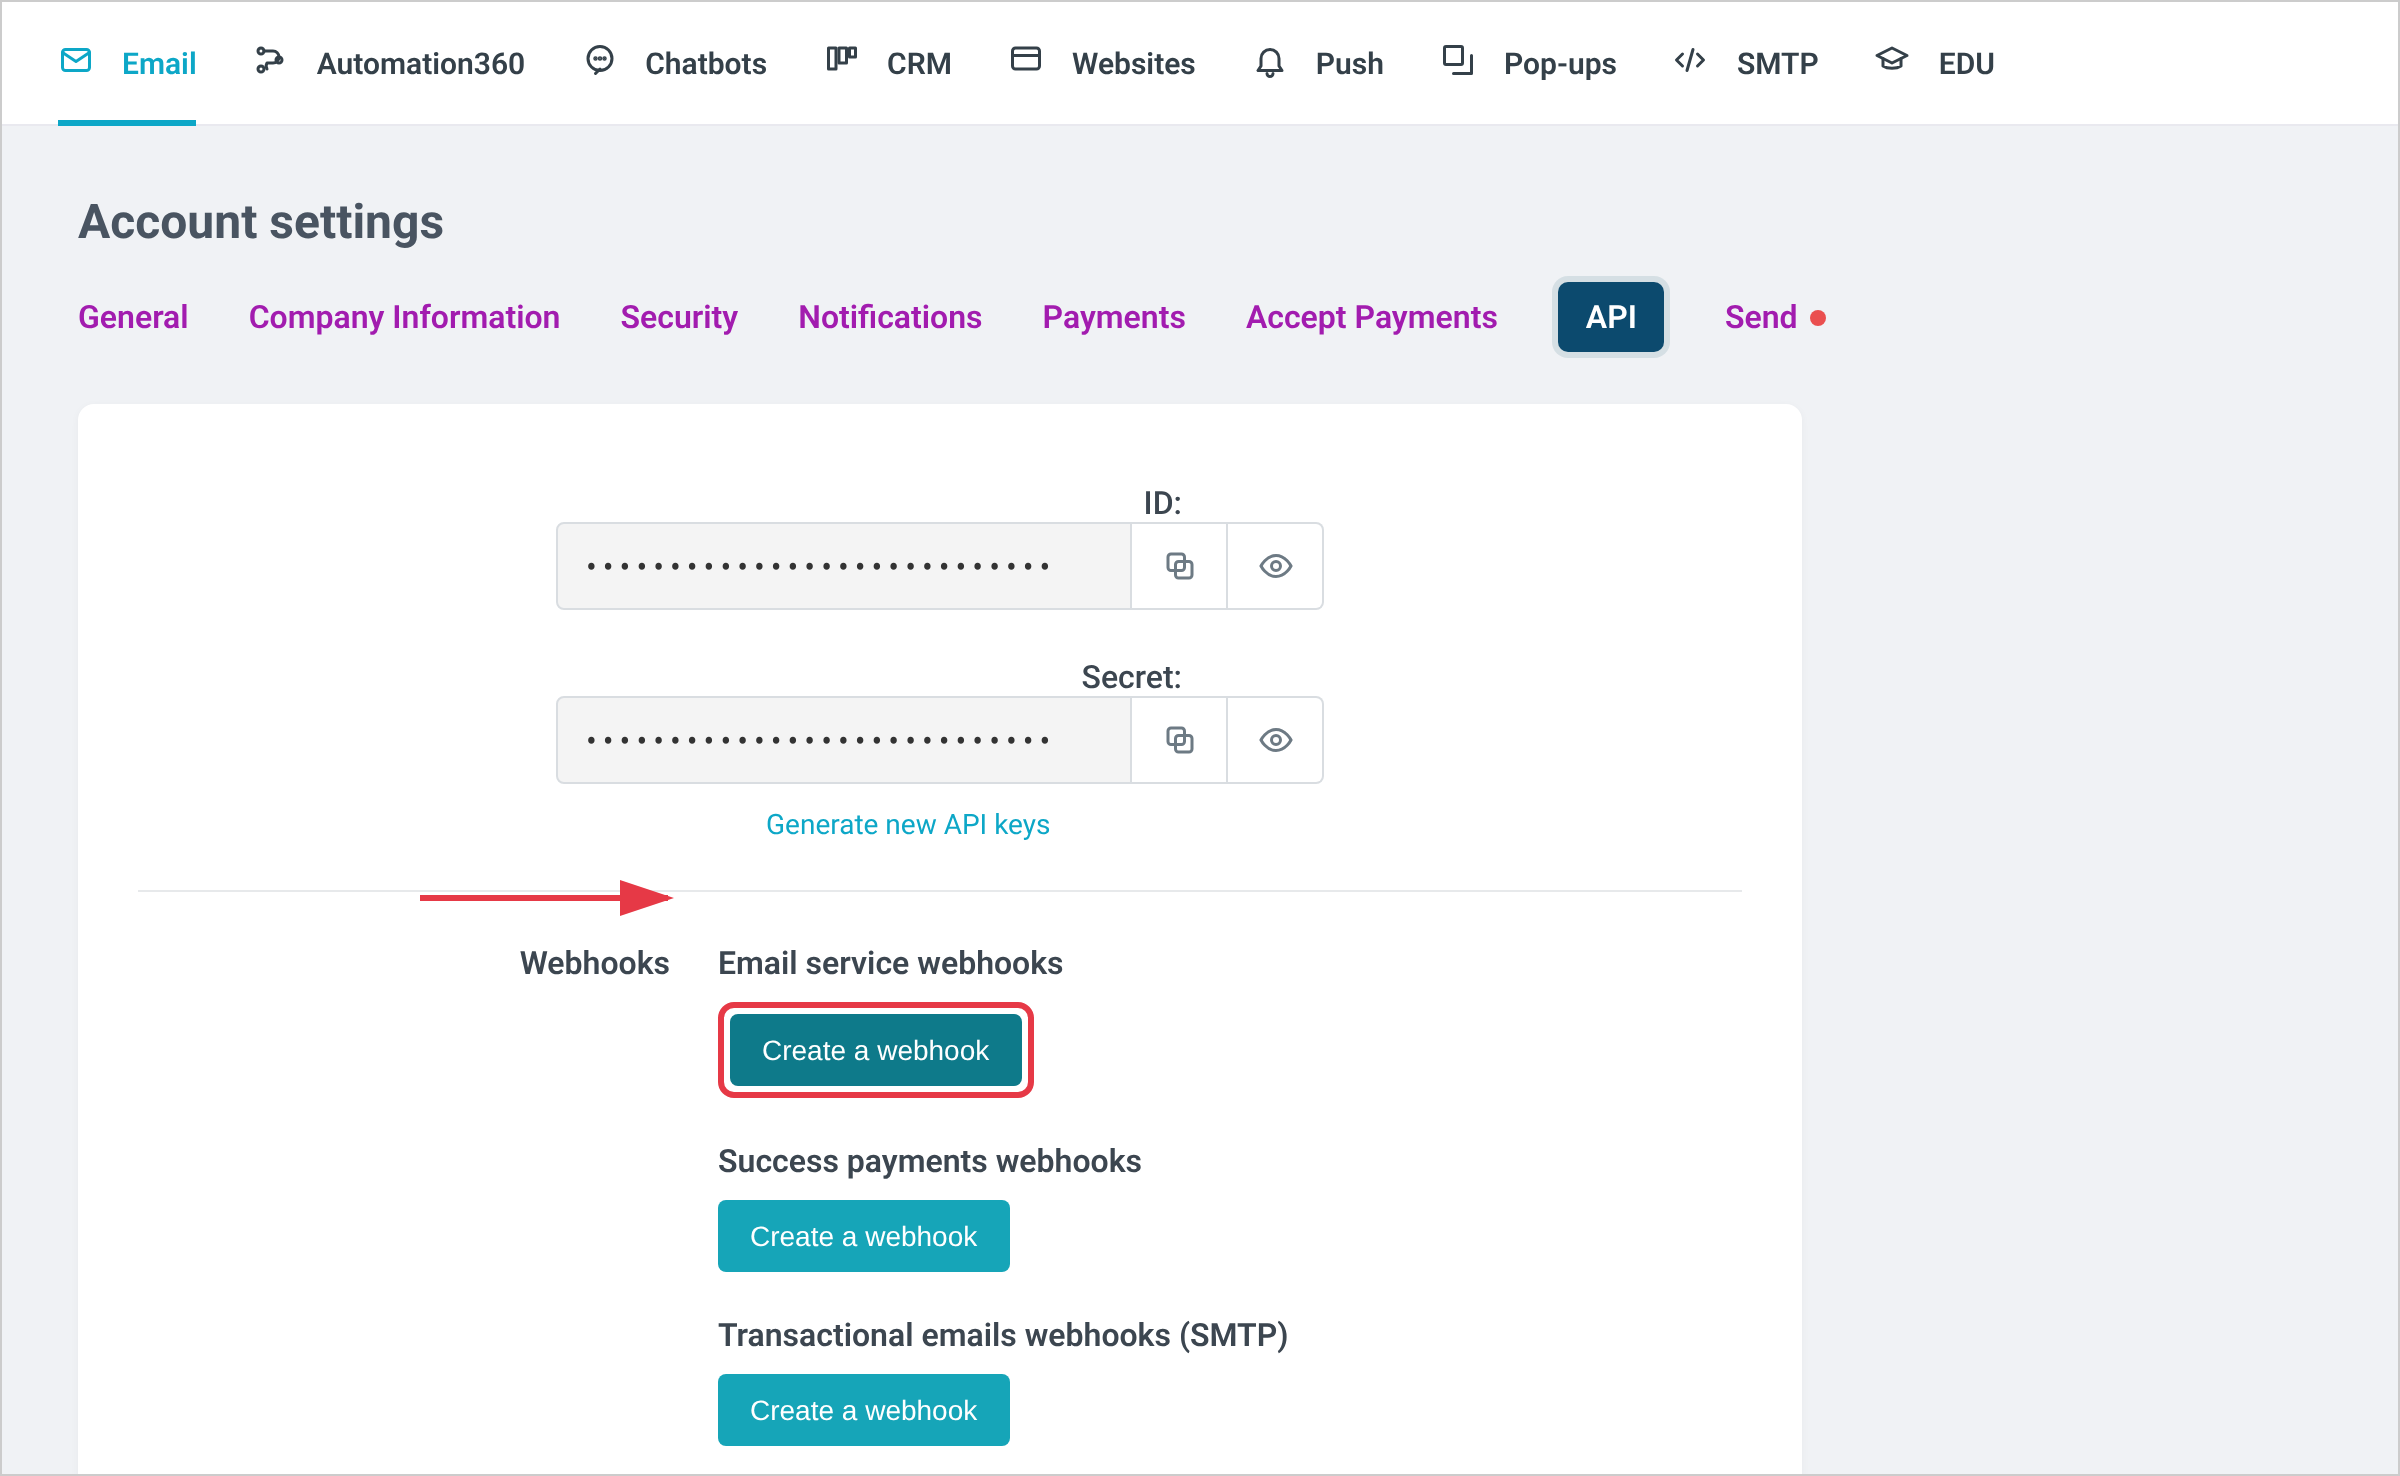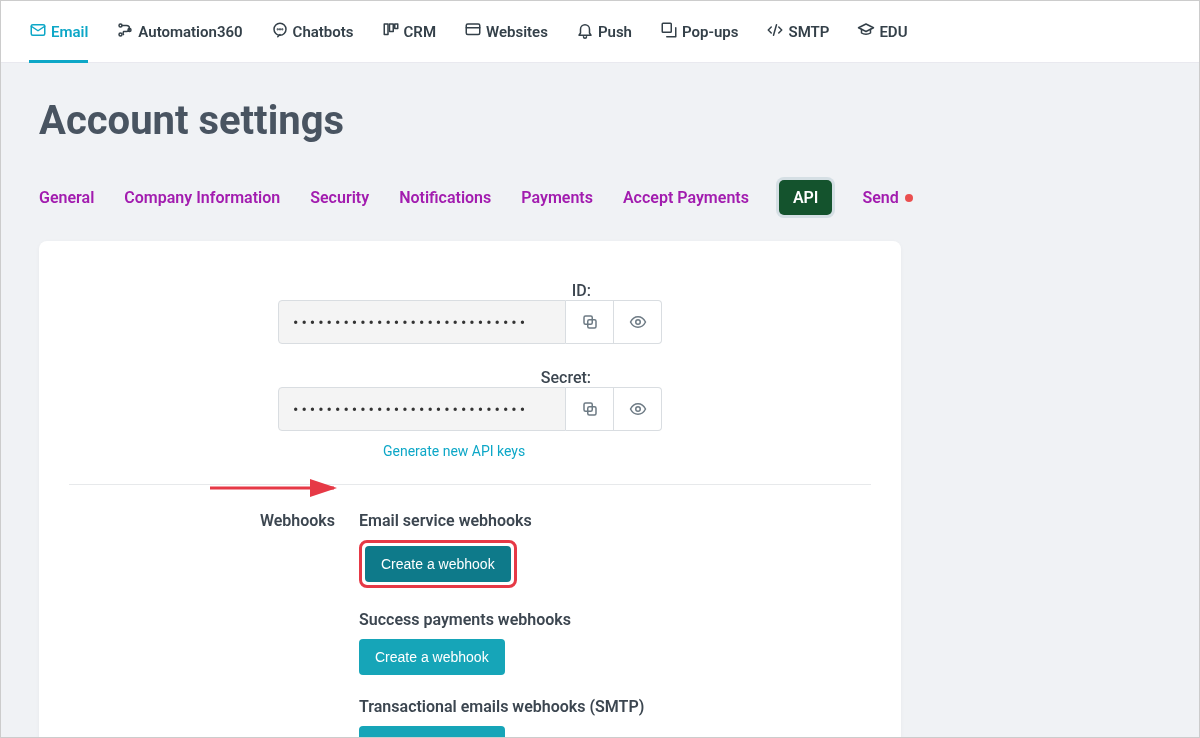--- a/index.html
+++ b/index.html
@@ -18,21 +18,21 @@
     align-items: center;
     gap: 28px;
     padding: 0 28px;
     height: 62px;
     border-bottom: 1px solid #e9e9ef;
     position: relative;
   }
   .topnav-item {
     display: inline-flex;
     align-items: center;
-    gap: 4px;
+    gap: 14px;
     color: #344049;
     font-weight: 600;
     font-size: 15px;
     cursor: pointer;
     height: 100%;
     position: relative;
   }
   .topnav-item.active {
     color: #0da7c7;
   }
@@ -42,45 +42,45 @@
     left: 0; right: 0; bottom: -1px;
     height: 3px;
     background: #0da7c7;
   }
   .topnav-item svg { width: 18px; height: 18px; }
   .topnav-item.active svg { stroke: #0da7c7; color:#0da7c7; }
   .content {
     padding: 24px 38px 40px 38px;
   }
   h1.page-title {
-    font-size: 40px;
+    font-size: 24px;
     font-weight: 700;
     color: #495461;
-    margin-bottom: 36px;
+    margin-bottom: 16px;
     margin-top: 10px;
   }
   .tabs {
     display: flex;
     align-items: center;
     gap: 30px;
     margin-bottom: 26px;
     flex-wrap: wrap;
   }
   .tab {
     font-size: 16px;
     font-weight: 600;
     color: #a21caf;
     cursor: pointer;
     padding: 8px 0;
     display: inline-flex;
     align-items: center;
     gap: 6px;
   }
   .tab.active {
-    background: #14532d;
+    background: #0c4a6e;
     color: #fff;
     padding: 8px 14px;
     border-radius: 5px;
     box-shadow: 0 0 0 3px rgba(92,138,153,0.18);
   }
   .dot-red {
     width: 8px; height: 8px; background:#ea4f4f; border-radius:50%;
     display:inline-block;
   }
   .card {

